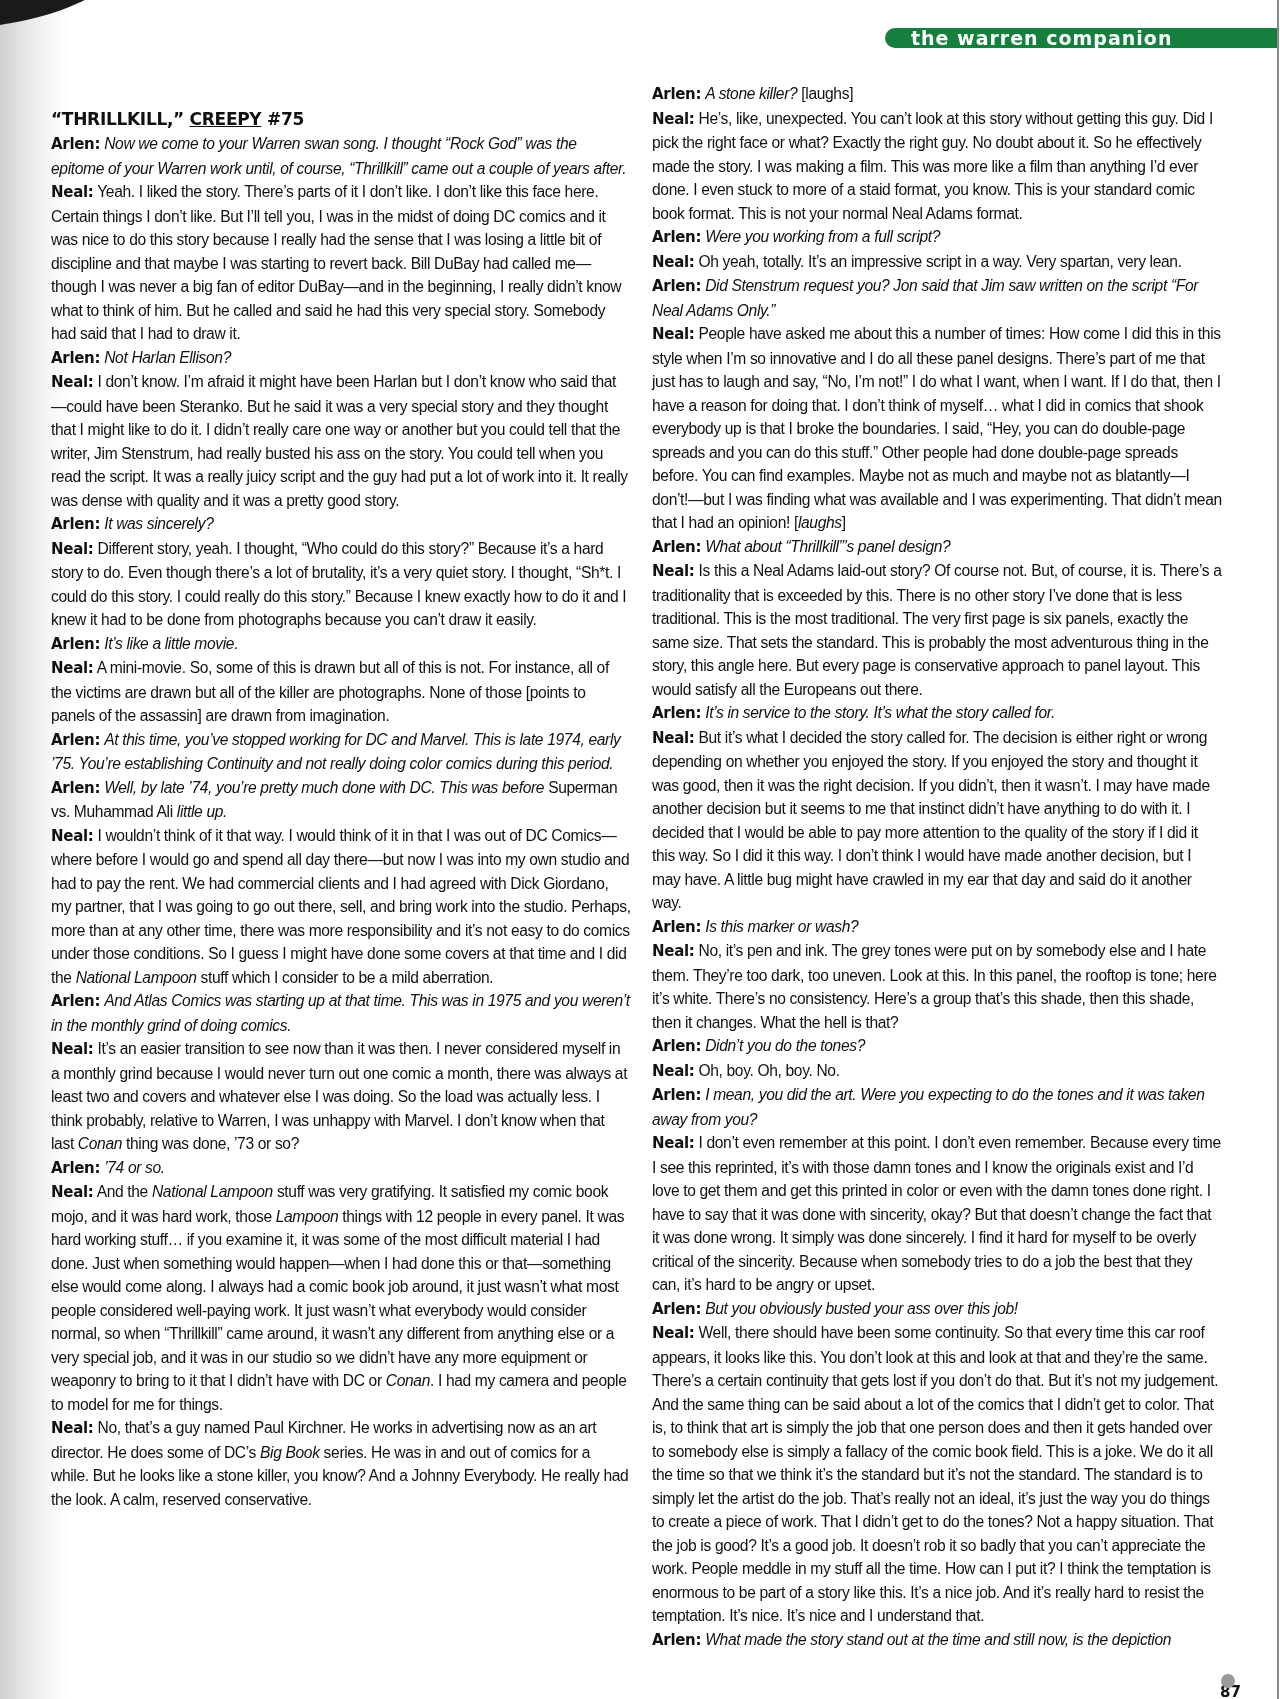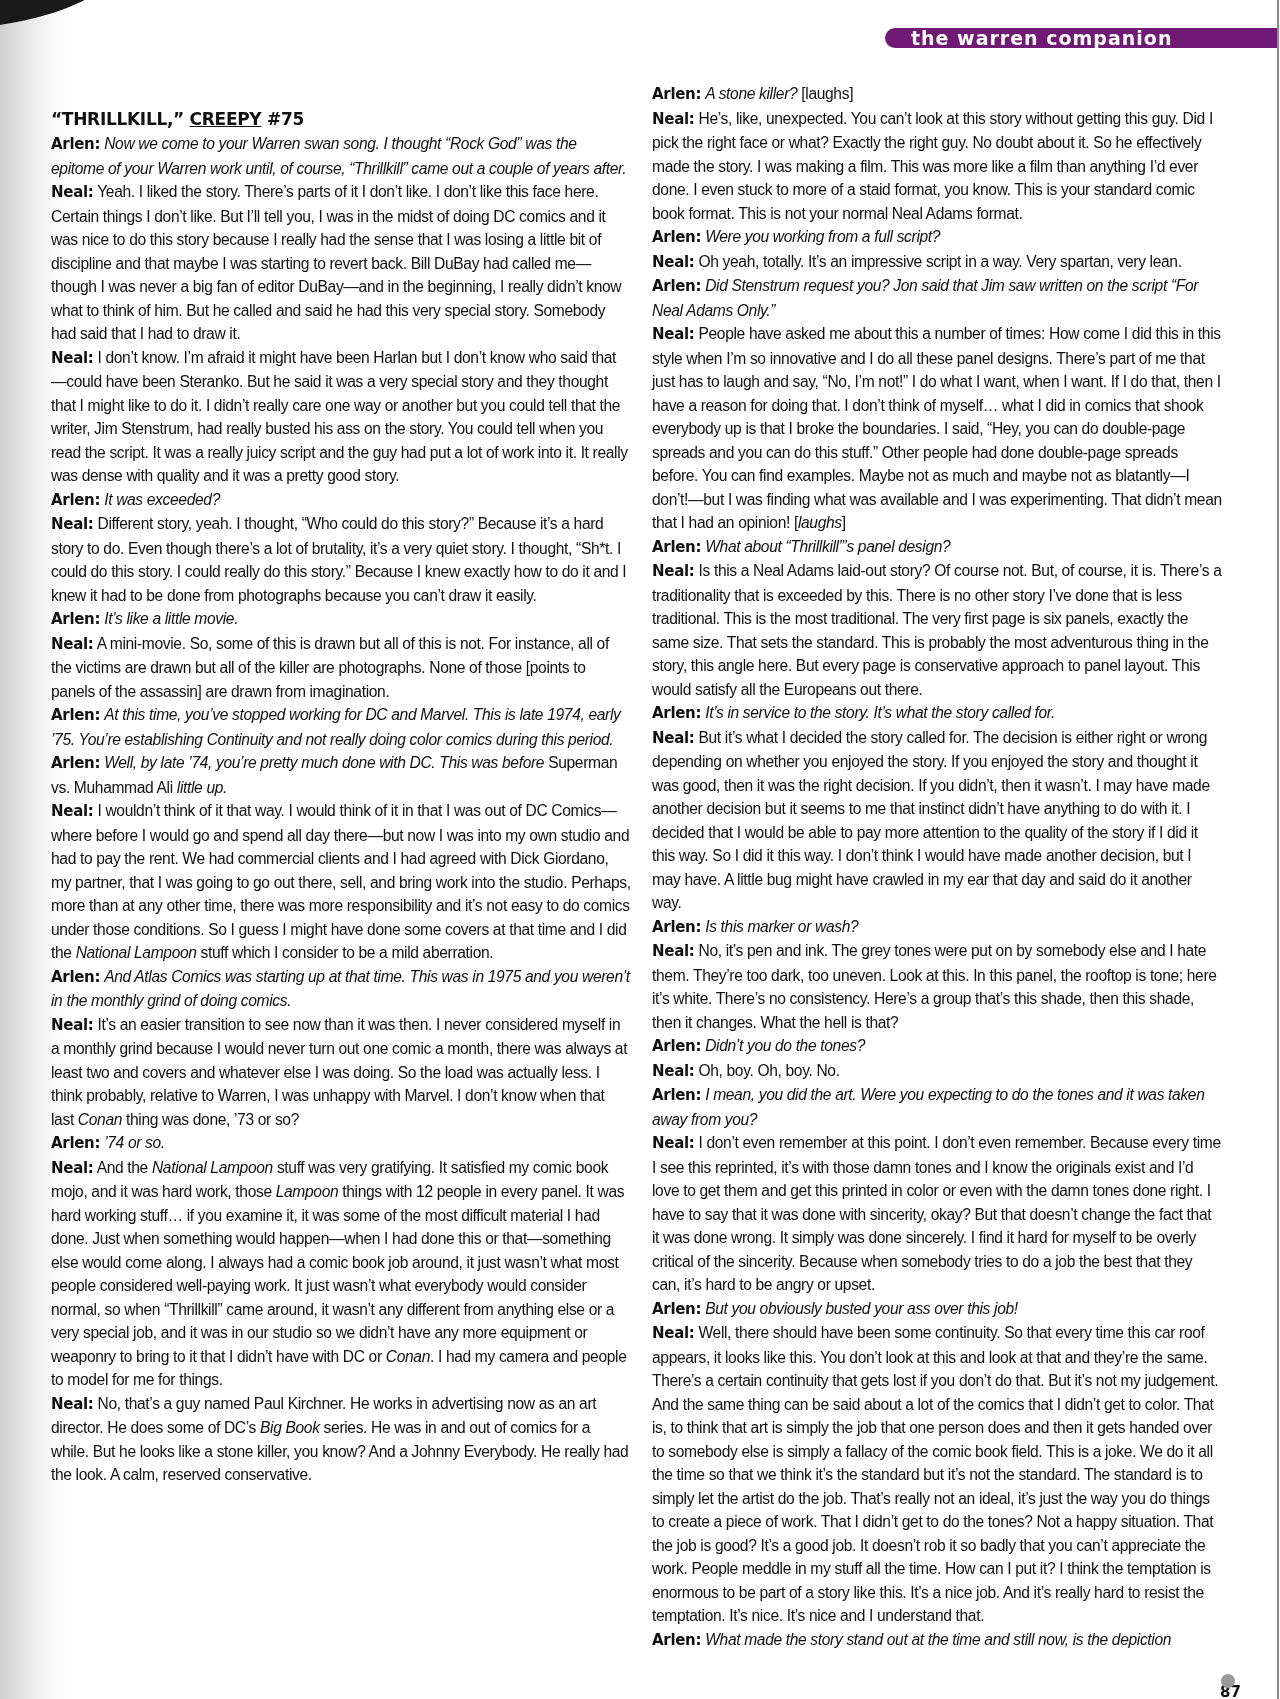--- a/index.html
+++ b/index.html
@@ -15,21 +15,21 @@
   .corner-shadow {
     position: absolute; left: -20px; top: -30px; width: 140px; height: 50px;
     background: #1a1a1a; border-radius: 0 0 100% 0 / 0 0 100% 0;
     transform: rotate(-6deg);
   }
   .right-rule {
     position: absolute; left: 1277px; top: 0; width: 2px; height: 1699px; background: #2a2a2a; opacity: 0.55;
   }
   .header-banner {
     position: absolute; left: 885px; top: 28px; width: 392px; height: 20px;
-    background: #701a75; border-radius: 10px 0 0 10px;
+    background: #15803d; border-radius: 10px 0 0 10px;
     display: flex; align-items: center; padding-left: 26px; box-sizing: border-box;
   }
   .header-banner span {
     color: #fff; font-weight: bold; font-size: 19px; letter-spacing: 1px;
     font-family: "DejaVu Sans", sans-serif; line-height: 20px;
   }
   .column {
     position: absolute; top: 0;
     font-size: 15.6px; line-height: 23.5px;
     font-family: "Liberation Sans", sans-serif;
@@ -72,22 +72,23 @@
 
 <div class="column col-left">
   <div class="section-title">
     <span>“THRILLKILL,”</span>
     <span class="mag">CREEPY</span>
     <span>#75</span>
   </div>
   <div id="left-paras">
       <div class="para q"><span class="speaker">Arlen:</span> <span class="body"><span>Now we come to your Warren swan song. I thought “Rock God” was the epitome of your Warren work until, of course, “Thrillkill” came out a couple of years after.</span></span></div>
       <div class="para a"><span class="speaker">Neal:</span> <span class="body"><span>Yeah. I liked the story. There’s parts of it I don’t like. I don’t like this face here. Certain things I don’t like. But I’ll tell you, I was in the midst of doing DC comics and it was nice to do this story because I really had the sense that I was losing a little bit of discipline and that maybe I was starting to revert back. Bill DuBay had called me—though I was never a big fan of editor DuBay—and in the beginning, I really didn’t know what to think of him. But he called and said he had this very special story. Somebody had said that I had to draw it.</span></span></div>
+      <div class="para q"><span class="speaker">Arlen:</span> <span class="body"><span>Not Harlan Ellison?</span></span></div>
       <div class="para a"><span class="speaker">Neal:</span> <span class="body"><span>I don’t know. I’m afraid it might have been Harlan but I don’t know who said that—could have been Steranko. But he said it was a very special story and they thought that I might like to do it. I didn’t really care one way or another but you could tell that the writer, Jim Stenstrum, had really busted his ass on the story. You could tell when you read the script. It was a really juicy script and the guy had put a lot of work into it. It really was dense with quality and it was a pretty good story.</span></span></div>
-      <div class="para q"><span class="speaker">Arlen:</span> <span class="body"><span>It was exceeded?</span></span></div>
+      <div class="para q"><span class="speaker">Arlen:</span> <span class="body"><span>It was sincerely?</span></span></div>
       <div class="para a"><span class="speaker">Neal:</span> <span class="body"><span>Different story, yeah. I thought, “Who could do this story?” Because it’s a hard story to do. Even though there’s a lot of brutality, it’s a very quiet story. I thought, “Sh*t. I could do this story. I could really do this story.” Because I knew exactly how to do it and I knew it had to be done from photographs because you can’t draw it easily.</span></span></div>
       <div class="para q"><span class="speaker">Arlen:</span> <span class="body"><span>It’s like a little movie.</span></span></div>
       <div class="para a"><span class="speaker">Neal:</span> <span class="body"><span>A mini-movie. So, some of this is drawn but all of this is not. For instance, all of the victims are drawn but all of the killer are photographs. None of those [points to panels of the assassin] are drawn from imagination.</span></span></div>
       <div class="para q"><span class="speaker">Arlen:</span> <span class="body"><span>At this time, you’ve stopped working for DC and Marvel. This is late 1974, early ’75. You’re establishing Continuity and not really doing color comics during this period.</span></span></div>
       <div class="para q"><span class="speaker">Arlen:</span> <span class="body"><span>Well, by late ’74, you’re pretty much done with DC. This was before </span><span class="roman">Superman vs. Muhammad Ali</span><span> little up.</span></span></div>
       <div class="para a"><span class="speaker">Neal:</span> <span class="body"><span>I wouldn’t think of it that way. I would think of it in that I was out of DC Comics—where before I would go and spend all day there—but now I was into my own studio and had to pay the rent. We had commercial clients and I had agreed with Dick Giordano, my partner, that I was going to go out there, sell, and bring work into the studio. Perhaps, more than at any other time, there was more responsibility and it’s not easy to do comics under those conditions. So I guess I might have done some covers at that time and I did the </span><span class="em">National Lampoon</span><span> stuff which I consider to be a mild aberration.</span></span></div>
       <div class="para q"><span class="speaker">Arlen:</span> <span class="body"><span>And Atlas Comics was starting up at that time. This was in 1975 and you weren’t in the monthly grind of doing comics.</span></span></div>
       <div class="para a"><span class="speaker">Neal:</span> <span class="body"><span>It’s an easier transition to see now than it was then. I never considered myself in a monthly grind because I would never turn out one comic a month, there was always at least two and covers and whatever else I was doing. So the load was actually less. I think probably, relative to Warren, I was unhappy with Marvel. I don’t know when that last </span><span class="em">Conan</span><span> thing was done, ’73 or so?</span></span></div>
       <div class="para q"><span class="speaker">Arlen:</span> <span class="body"><span>’74 or so.</span></span></div>
       <div class="para a"><span class="speaker">Neal:</span> <span class="body"><span>And the </span><span class="em">National Lampoon</span><span> stuff was very gratifying. It satisfied my comic book mojo, and it was hard work, those </span><span class="em">Lampoon</span><span> things with 12 people in every panel. It was hard working stuff… if you examine it, it was some of the most difficult material I had done. Just when something would happen—when I had done this or that—something else would come along. I always had a comic book job around, it just wasn’t what most people considered well-paying work. It just wasn’t what everybody would consider normal, so when “Thrillkill” came around, it wasn’t any different from anything else or a very special job, and it was in our studio so we didn’t have any more equipment or weaponry to bring to it that I didn’t have with DC or </span><span class="em">Conan</span><span>. I had my camera and people to model for me for things.</span></span></div>

